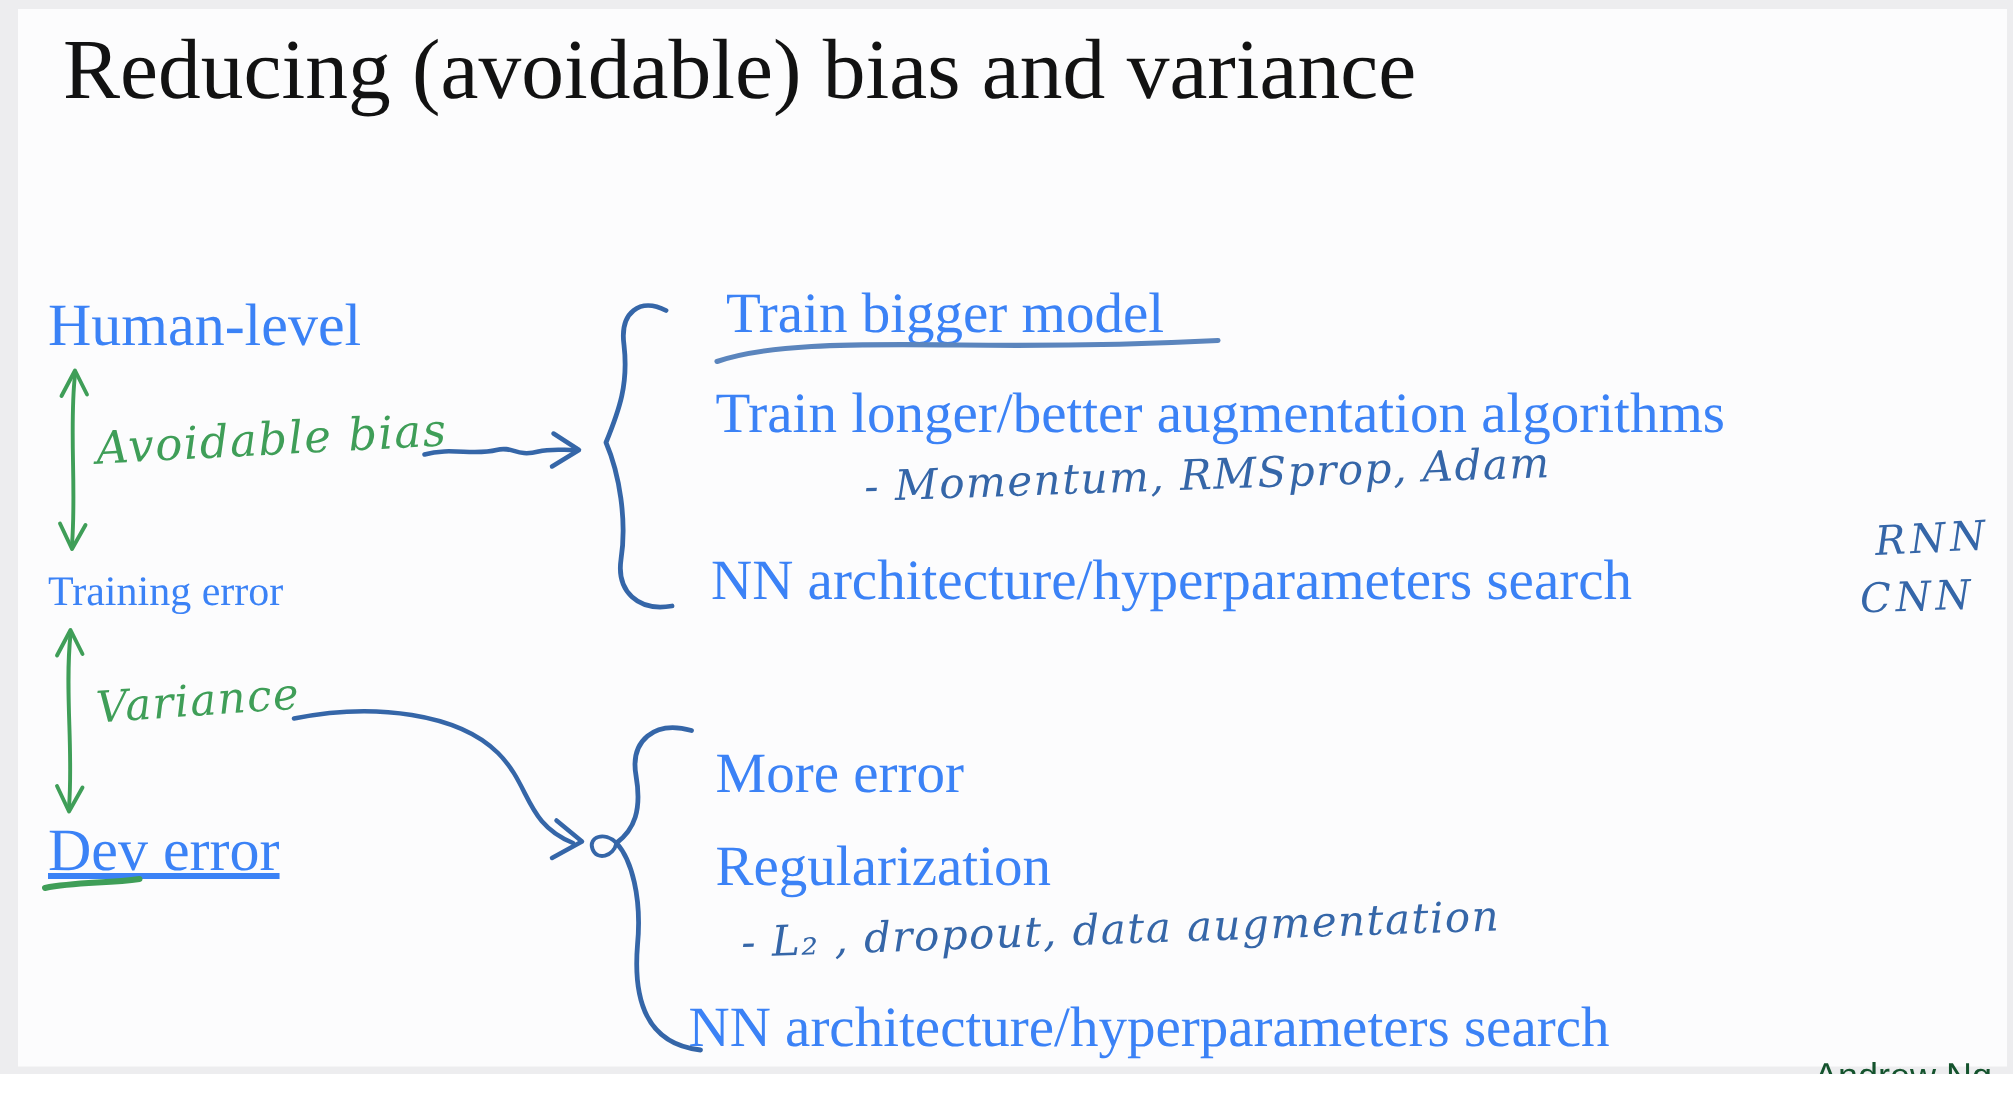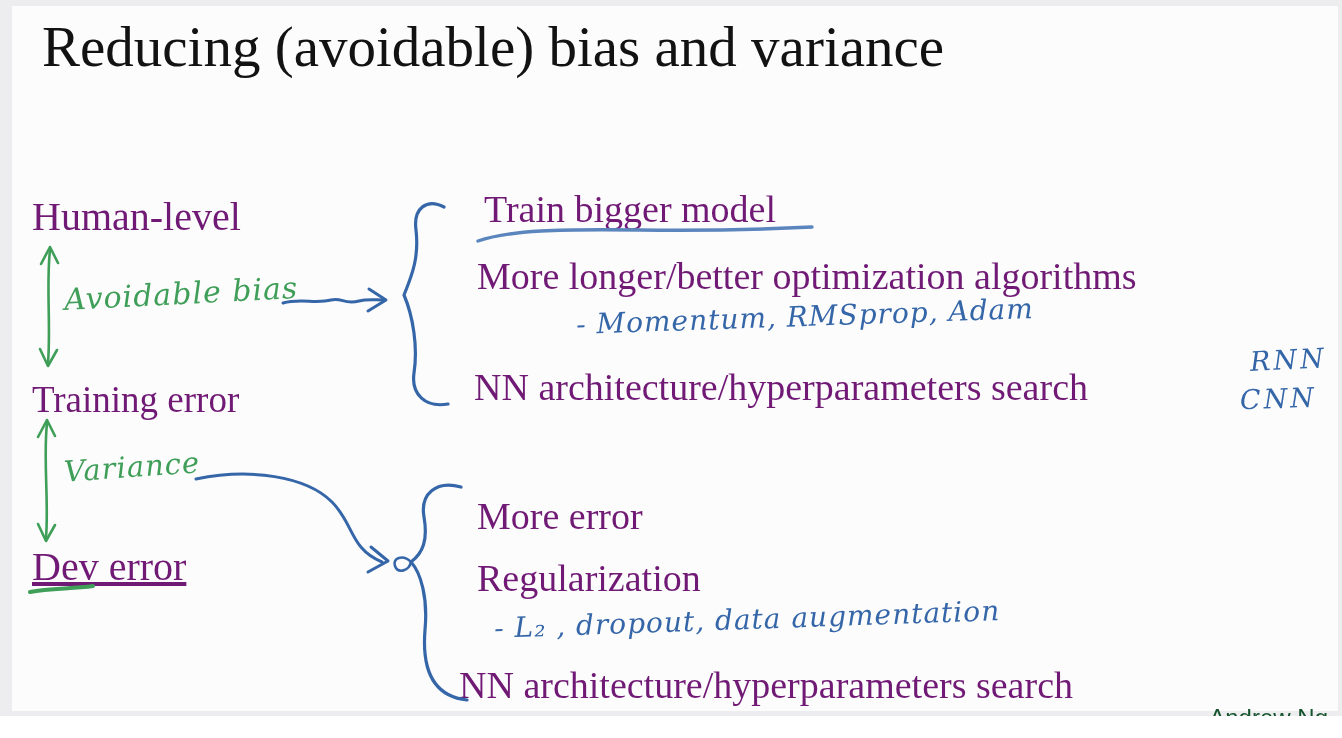--- a/index.html
+++ b/index.html
@@ -22,21 +22,21 @@
   .edge-left{left:0;top:0;width:12px;height:100%;}
   .edge-bottom{left:0;bottom:0;width:100%;height:5px;}
   .edge-right{right:0;top:0;width:4px;height:100%;}
   .title{
     position:absolute;left:42px;top:14px;margin:0;
     font-size:57px;font-weight:normal;letter-spacing:0;
     color:#121212;white-space:nowrap;
   }
   .serif-line{
     position:absolute;font-size:38px;line-height:1.15;
-    white-space:nowrap;color:#701a75;
+    white-space:nowrap;color:#3b82f6;
   }
   .hand{
     position:absolute;white-space:nowrap;
     font-family:"DejaVu Serif", serif;font-style:italic;
     letter-spacing:1px;
   }
   .hand-green{color:var(--pen-green);}
   .hand-blue{color:var(--pen-blue);}
   .ink{position:absolute;left:0;top:0;pointer-events:none;}
   .stroke-green{stroke:var(--pen-green);fill:none;stroke-linecap:round;stroke-linejoin:round;}
@@ -54,28 +54,28 @@
 <div class="slide">
 
   <div class="edge edge-top"></div>
   <div class="edge edge-left"></div>
   <div class="edge edge-bottom"></div>
   <div class="edge edge-right"></div>
 
   <h1 class="title">Reducing (avoidable) bias and variance</h1>
 
   <div class="serif-line" style="left:32px;top:194px;font-size:40px;">Human-level</div>
-  <div class="serif-line" style="left:32px;top:379px;font-size:37px;">Training error</div>
+  <div class="serif-line" style="left:32px;top:379px;font-size:28px;">Training error</div>
   <div class="serif-line" style="left:32px;top:544px;font-size:40px;text-decoration:underline;">Dev error</div>
 
   <div class="hand hand-green" style="left:64px;top:276px;font-size:30px;transform:rotate(-3deg);">Avoidable bias</div>
   <div class="hand hand-green" style="left:64px;top:450px;font-size:29px;transform:rotate(-4deg);">Variance</div>
 
   <div class="serif-line" style="left:484px;top:188px;">Train bigger model</div>
-  <div class="serif-line" style="left:477px;top:255px;">More longer/better optimization algorithms</div>
+  <div class="serif-line" style="left:477px;top:255px;">Train longer/better augmentation algorithms</div>
   <div class="hand hand-blue" style="left:576px;top:300px;font-size:28px;transform:rotate(-2deg);">- Momentum, RMSprop, Adam</div>
   <div class="serif-line" style="left:474px;top:366px;">NN architecture/hyperparameters search</div>
   <div class="hand hand-blue" style="left:1250px;top:344px;font-size:27px;transform:rotate(-3deg);letter-spacing:3px;">RNN</div>
   <div class="hand hand-blue" style="left:1240px;top:383px;font-size:27px;transform:rotate(-2deg);letter-spacing:3px;">CNN</div>
 
   <div class="serif-line" style="left:477px;top:495px;">More error</div>
   <div class="serif-line" style="left:477px;top:557px;">Regularization</div>
   <div class="hand hand-blue" style="left:494px;top:603px;font-size:28px;transform:rotate(-2deg);">- L₂ , dropout, data augmentation</div>
   <div class="serif-line" style="left:459px;top:664px;">NN architecture/hyperparameters search</div>
 

